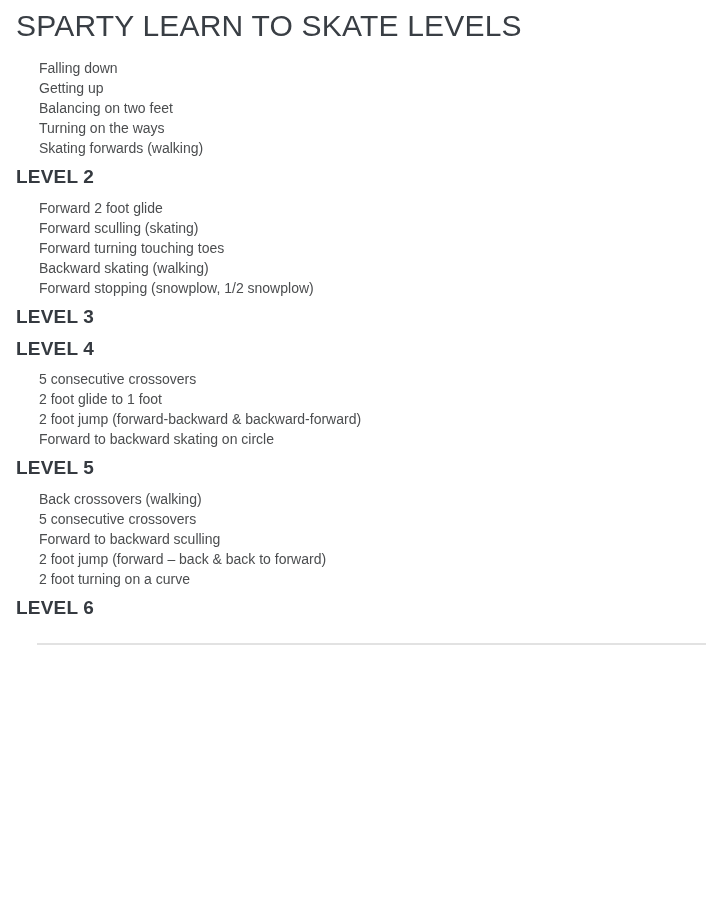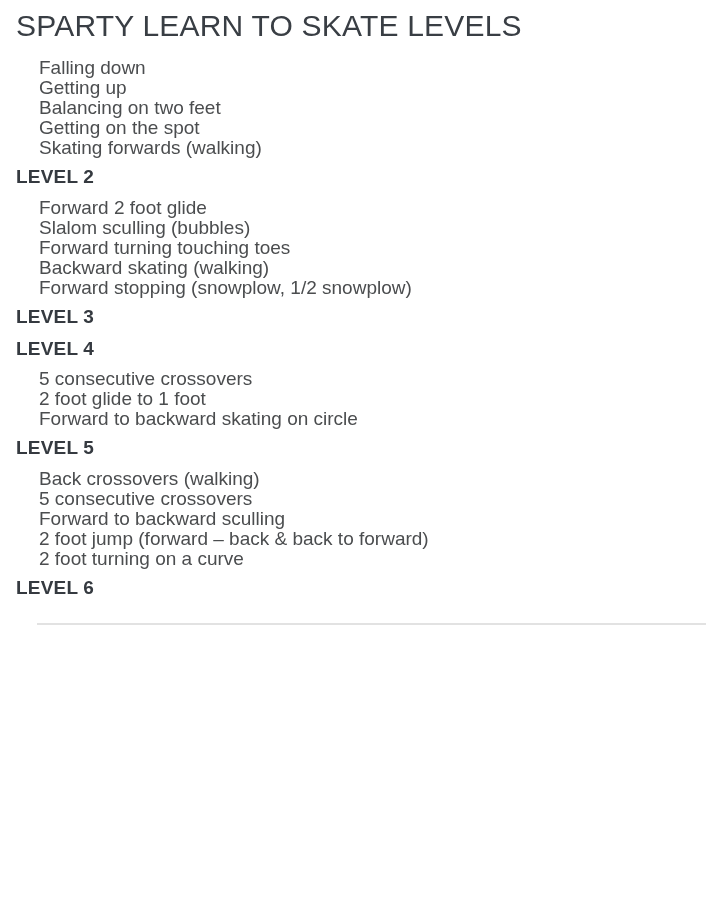--- a/index.html
+++ b/index.html
@@ -34,21 +34,21 @@
     font-size: 19px;
     line-height: 1.2;
     font-weight: 700;
     color: #353a40;
     letter-spacing: 0.2px;
   }
   ul.skill-list {
     list-style: none;
     margin: 0 0 8px 0;
     padding: 0 0 0 23px;
-    font-size: 19px;
+    font-size: 14px;
     line-height: 20px;
     color: #4b4d4f;
   }
   ul.skill-list li {
     white-space: nowrap;
   }
   .bottom-divider {
     height: 0;
     border-top: 2px solid #e2e2e2;
     margin: 23px 0 0 21px;
@@ -59,45 +59,46 @@
 
 <div class="page">
 
   <h1 class="page-title">SPARTY LEARN TO SKATE LEVELS</h1>
 
   <section>
     <ul class="skill-list">
       <li>Falling down</li>
       <li>Getting up</li>
       <li>Balancing on two feet</li>
-      <li>Getting on the spot</li>
+      <li>Turning on the ways</li>
       <li>Skating forwards (walking)</li>
     </ul>
   </section>
 
   <section>
     <h2 class="level-heading">LEVEL 2</h2>
     <ul class="skill-list">
       <li>Forward 2 foot glide</li>
-      <li>Slalom sculling (bubbles)</li>
+      <li>Forward sculling (skating)</li>
       <li>Forward turning touching toes</li>
       <li>Backward skating (walking)</li>
       <li>Forward stopping (snowplow, 1/2 snowplow)</li>
     </ul>
   </section>
 
   <section>
     <h2 class="level-heading">LEVEL 3</h2>
   </section>
 
   <section>
     <h2 class="level-heading">LEVEL 4</h2>
     <ul class="skill-list">
       <li>5 consecutive crossovers</li>
       <li>2 foot glide to 1 foot</li>
+      <li>2 foot jump (forward-backward &amp; backward-forward)</li>
       <li>Forward to backward skating on circle</li>
     </ul>
   </section>
 
   <section>
     <h2 class="level-heading">LEVEL 5</h2>
     <ul class="skill-list">
       <li>Back crossovers (walking)</li>
       <li>5 consecutive crossovers</li>
       <li>Forward to backward sculling</li>

